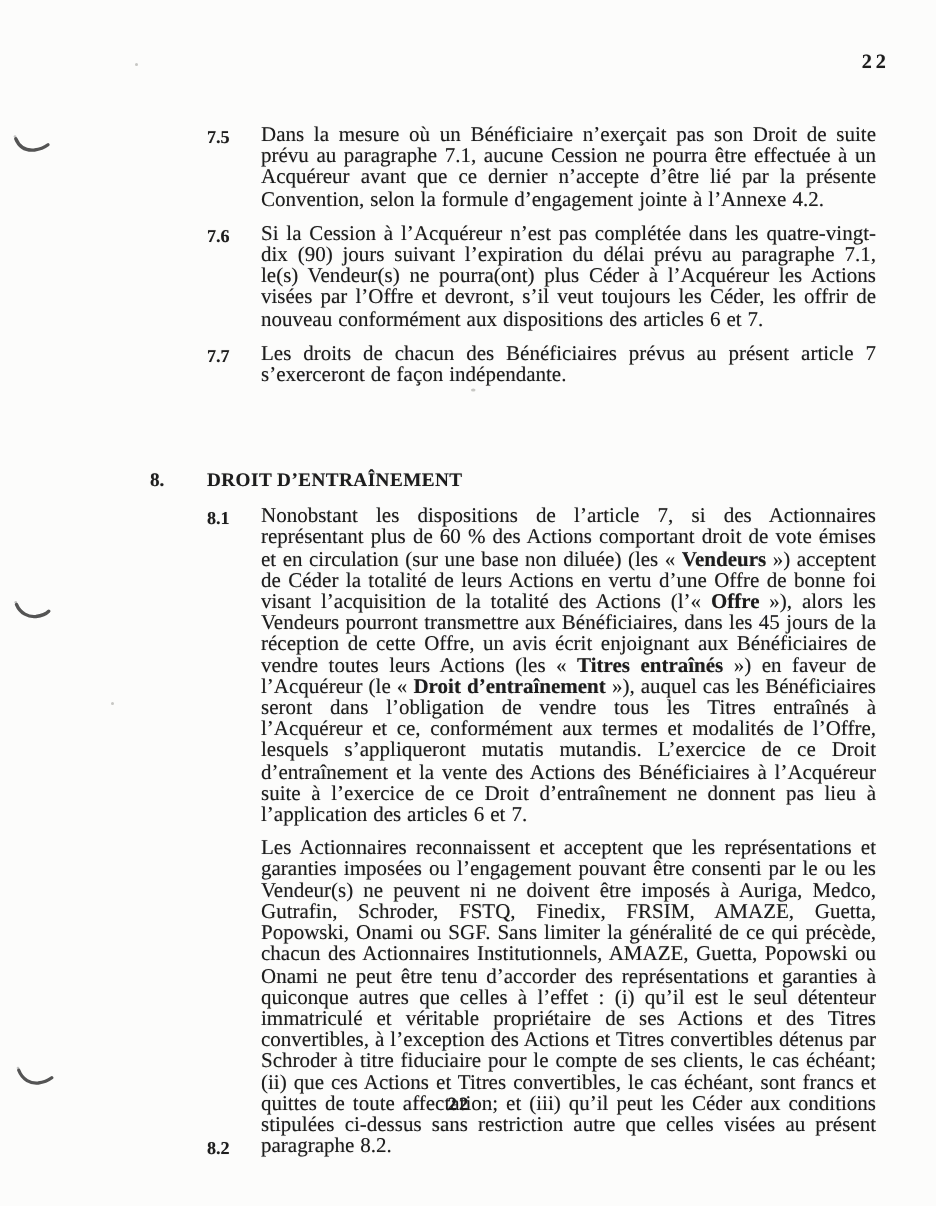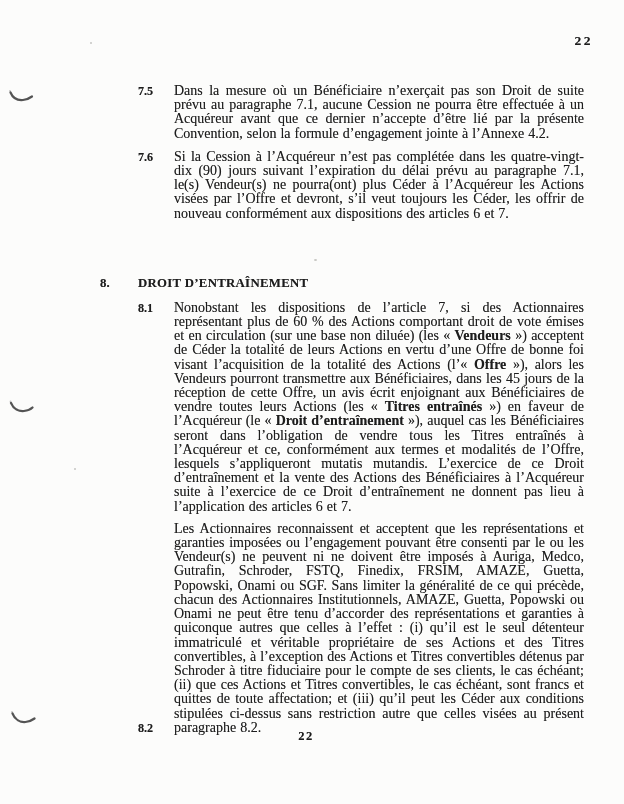--- a/index.html
+++ b/index.html
@@ -94,20 +94,24 @@
     <div class="clause">
       <span class="num">7.5</span>
       <div class="body"><span>Dans la mesure où un Bénéficiaire n’exerçait pas son Droit de suite prévu au paragraphe 7.1, aucune Cession ne pourra être effectuée à un Acquéreur avant que ce dernier n’accepte d’être lié par la présente Convention, selon la formule d’engagement jointe à l’Annexe 4.2.</span></div>
     </div>
 
     <div class="clause m9">
       <span class="num">7.6</span>
       <div class="body"><span>Si la Cession à l’Acquéreur n’est pas complétée dans les quatre-vingt-dix (90) jours suivant l’expiration du délai prévu au paragraphe&nbsp;7.1, le(s) Vendeur(s) ne pourra(ont) plus Céder à l’Acquéreur les Actions visées par l’Offre et devront, s’il veut toujours les Céder, les offrir de nouveau conformément aux dispositions des articles 6 et 7.</span></div>
     </div>
 
+    <div class="clause m9">
+      <span class="num">7.7</span>
+      <div class="body"><span>Les droits de chacun des Bénéficiaires prévus au présent article 7 s’exerceront de façon indépendante.</span></div>
+    </div>
 
     <div class="heading m55">
       <span class="hnum">8.</span>
       <span class="htitle">DROIT D’ENTRAÎNEMENT</span>
     </div>
 
     <div class="clause m10">
       <span class="num">8.1</span>
       <div class="body"><span>Nonobstant les dispositions de l’article 7, si des Actionnaires représentant plus de 60&nbsp;% des Actions comportant droit de vote émises et en circulation (sur une base non diluée) (les «&nbsp;</span><span class="b">Vendeurs</span><span>&nbsp;») acceptent de Céder la totalité de leurs Actions en vertu d’une Offre de bonne foi visant l’acquisition de la totalité des Actions (l’«&nbsp;</span><span class="b">Offre</span><span>&nbsp;»), alors les Vendeurs pourront transmettre aux Bénéficiaires, dans les 45&nbsp;jours de la réception de cette Offre, un avis écrit enjoignant aux Bénéficiaires de vendre toutes leurs Actions (les «&nbsp;</span><span class="b">Titres entraînés</span><span>&nbsp;») en faveur de l’Acquéreur (le «&nbsp;</span><span class="b">Droit d’entraînement</span><span>&nbsp;»), auquel cas les Bénéficiaires seront dans l’obligation de vendre tous les Titres entraînés à l’Acquéreur et ce, conformément aux termes et modalités de l’Offre, lesquels s’appliqueront </span><span class="i">mutatis mutandis</span><span>. L’exercice de ce Droit d’entraînement et la vente des Actions des Bénéficiaires à l’Acquéreur suite à l’exercice de ce Droit d’entraînement ne donnent pas lieu à l’application des articles 6 et 7.</span></div>
     </div>

